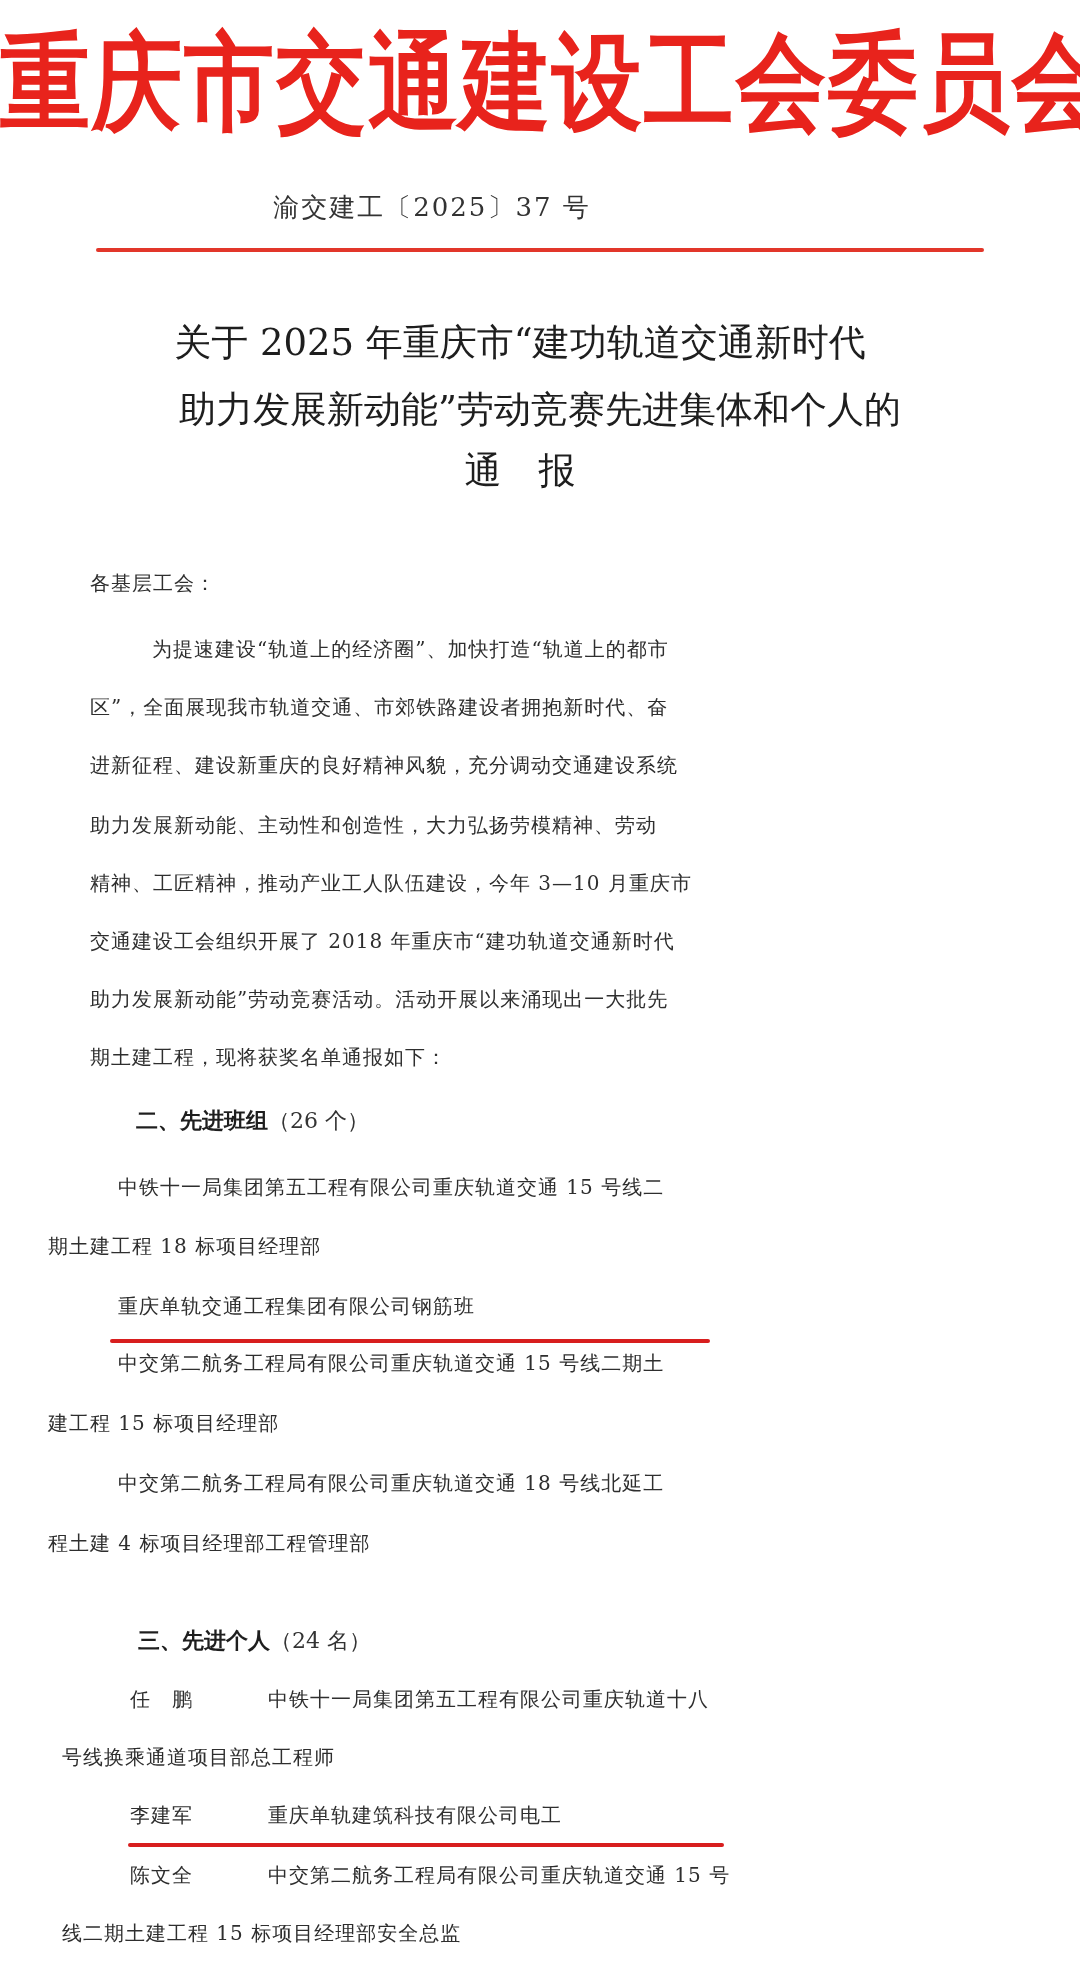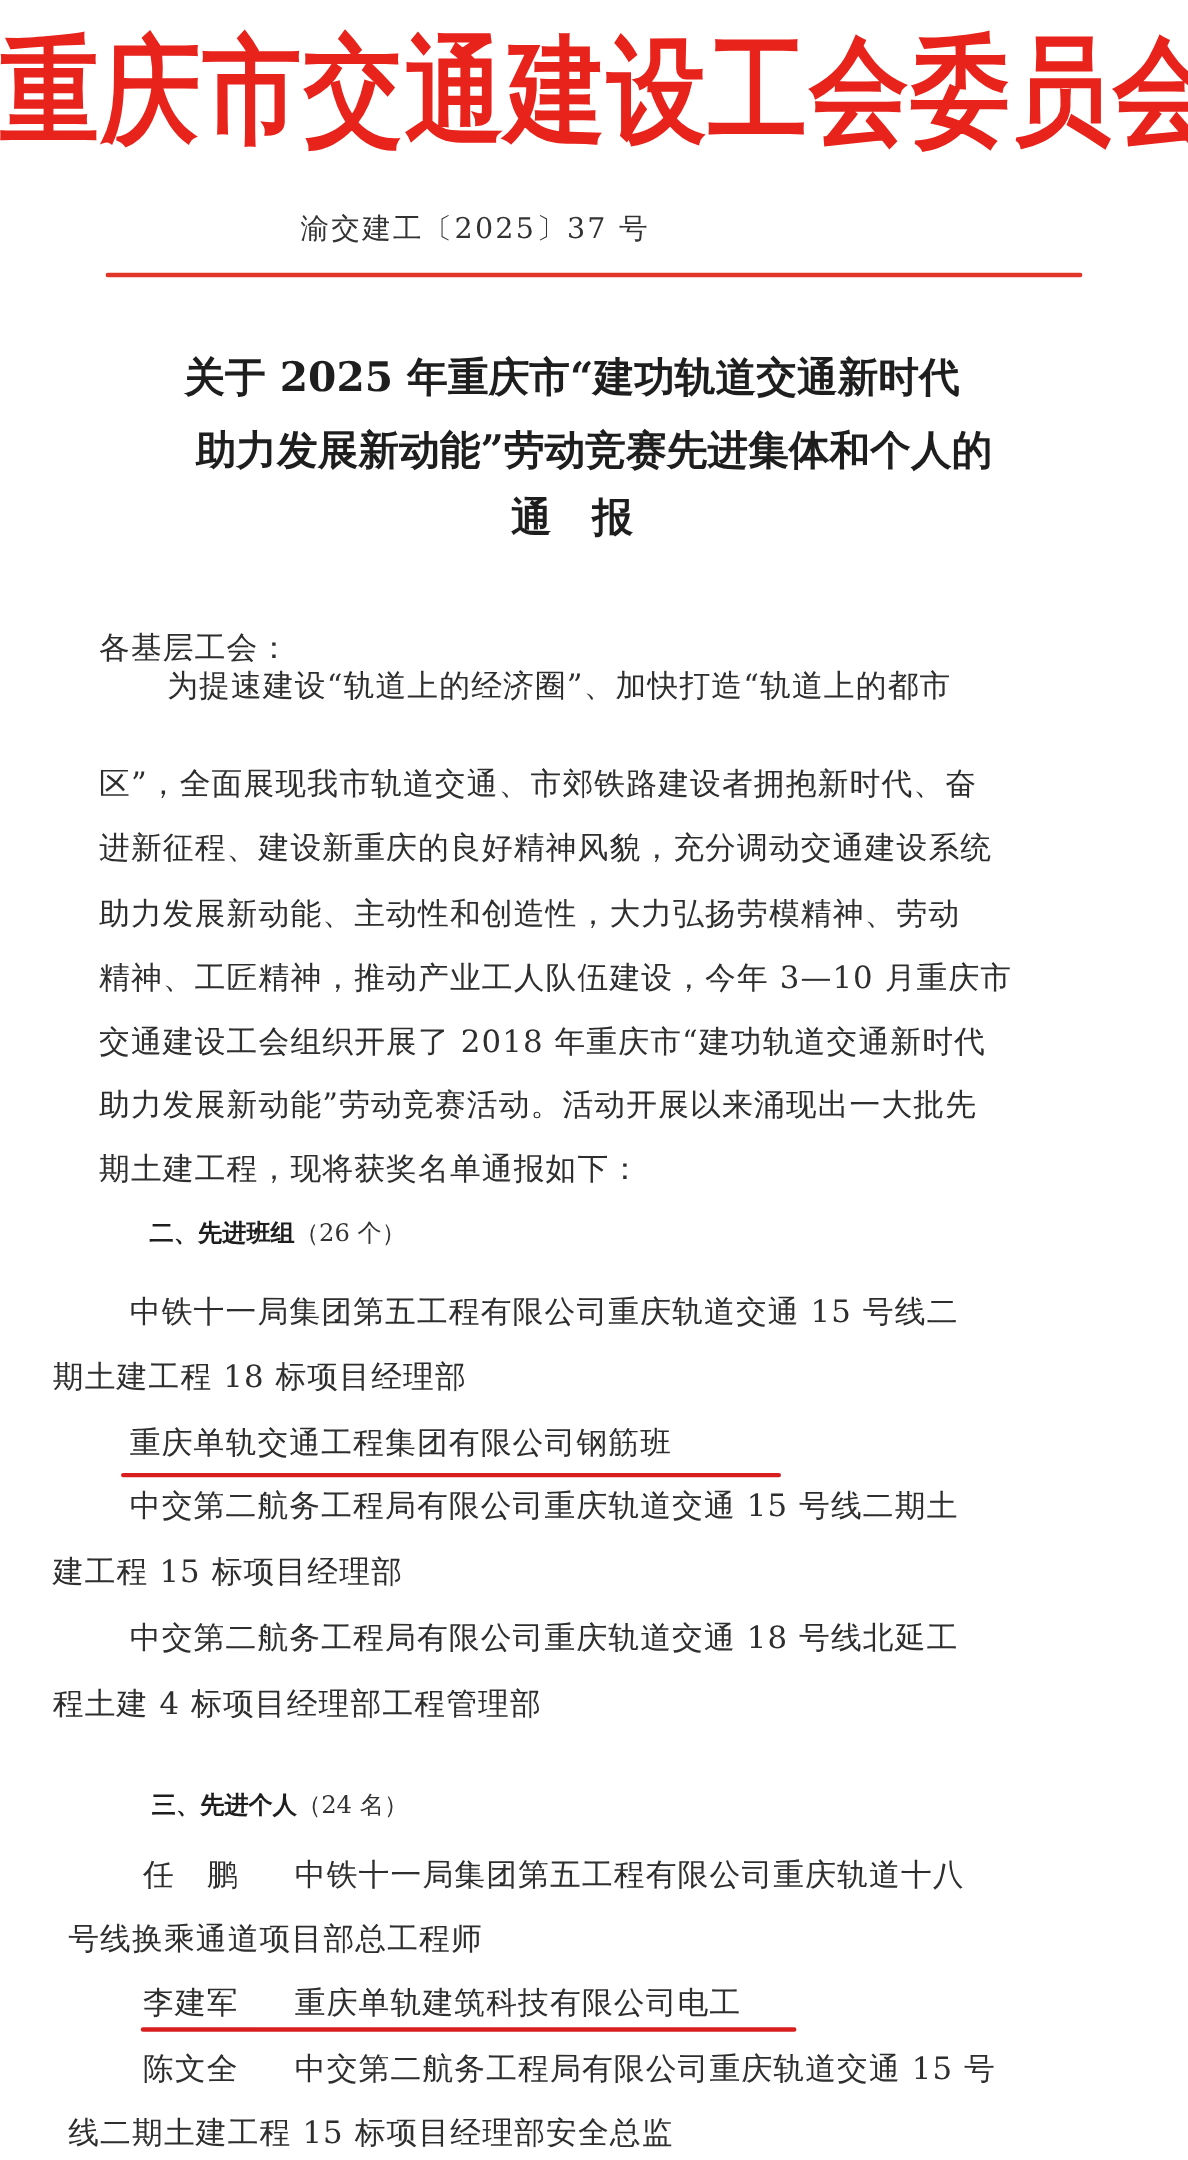--- a/index.html
+++ b/index.html
@@ -18,44 +18,44 @@
     .docno {
       left: 0; width: 864px; top: 190px; text-align: center;
       font-size: 26px; color: #333; letter-spacing: 2px;
     }
     .redline {
       left: 96px; width: 888px; top: 248px; height: 4px; background: #e2362a;
       border-radius: 2px;
     }
     .title {
       left: 0; width: 1040px; text-align: center;
-      font-size: 37px; font-weight: bold; color: #1e1e1e;
+      font-size: 37px; font-weight: normal; color: #1e1e1e;
     }
-    .body-line { font-size: 28px; color: #2e2e2e; letter-spacing: 1px; }
+    .body-line { font-size: 20px; color: #2e2e2e; letter-spacing: 1px; }
     .section-head { font-size: 22px; font-weight: bold; color: #1e1e1e; }
     .section-count { font-weight: normal; color: #333; }
     .underline-red {
       height: 4px; background: #d81e1e; border-radius: 2px;
     }
   </style>
 </head>
 <body>
 
 <div class="abs masthead">重庆市交通建设工会委员会</div>
 <div class="abs docno">渝交建工〔2025〕37 号</div>
 <div class="abs redline"></div>
 
 <div class="abs title" style="top:318px;">关于 2025 年重庆市“建功轨道交通新时代</div>
 <div class="abs title" style="top:385px;margin-left:20px;">助力发展新动能”劳动竞赛先进集体和个人的</div>
 <div class="abs title" style="top:446px;">通　报</div>
 
 <div class="abs body-line" style="left:90px; top:570px;">各基层工会：</div>
 
 <div>
-  <div class="abs body-line" style="left:152px; top:605px;">为提速建设“轨道上的经济圈”、加快打造“轨道上的都市</div>
+  <div class="abs body-line" style="left:152px; top:636px;">为提速建设“轨道上的经济圈”、加快打造“轨道上的都市</div>
   <div class="abs body-line" style="left:90px; top:694px;">区”，全面展现我市轨道交通、市郊铁路建设者拥抱新时代、奋</div>
   <div class="abs body-line" style="left:90px; top:752px;">进新征程、建设新重庆的良好精神风貌，充分调动交通建设系统</div>
   <div class="abs body-line" style="left:90px; top:812px;">助力发展新动能、主动性和创造性，大力弘扬劳模精神、劳动</div>
   <div class="abs body-line" style="left:90px; top:870px;">精神、工匠精神，推动产业工人队伍建设，今年 3—10 月重庆市</div>
   <div class="abs body-line" style="left:90px; top:928px;">交通建设工会组织开展了 2018 年重庆市“建功轨道交通新时代</div>
   <div class="abs body-line" style="left:90px; top:986px;">助力发展新动能”劳动竞赛活动。活动开展以来涌现出一大批先</div>
   <div class="abs body-line" style="left:90px; top:1044px;">期土建工程，现将获奖名单通报如下：</div>
 </div>
 
 <div class="abs section-head" style="left:136px; top:1106px;">

